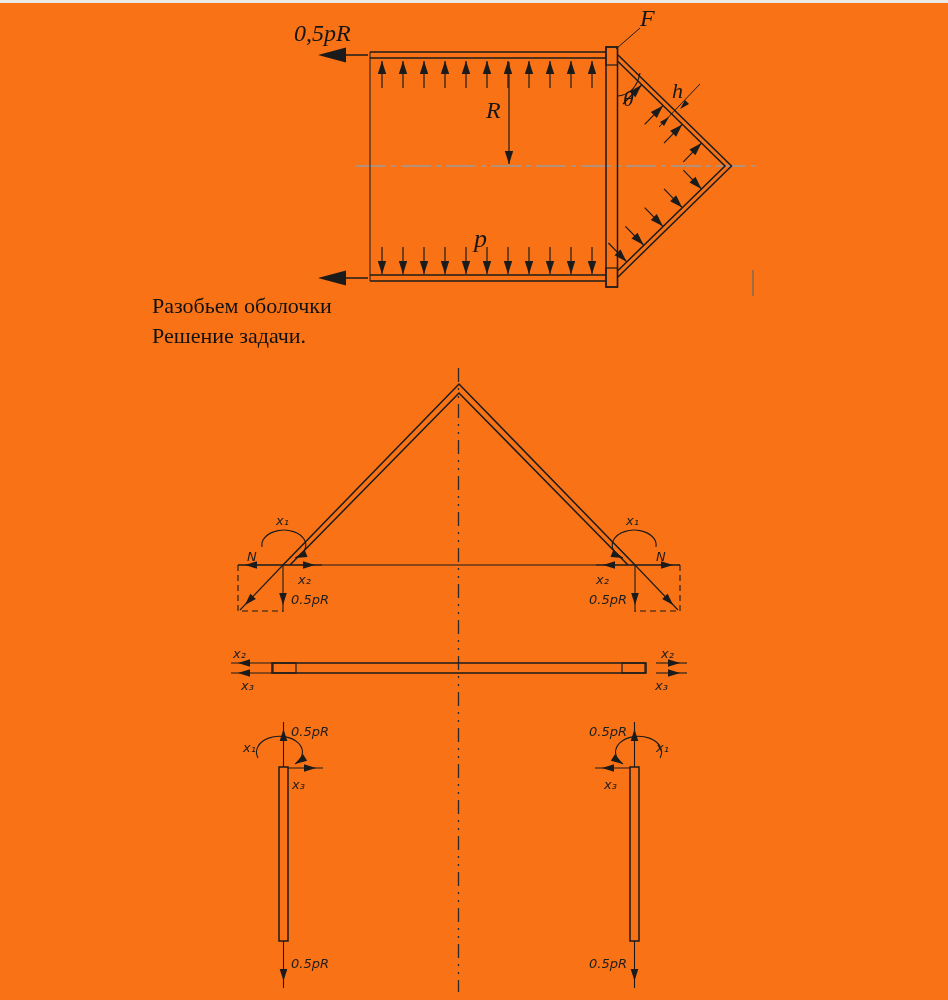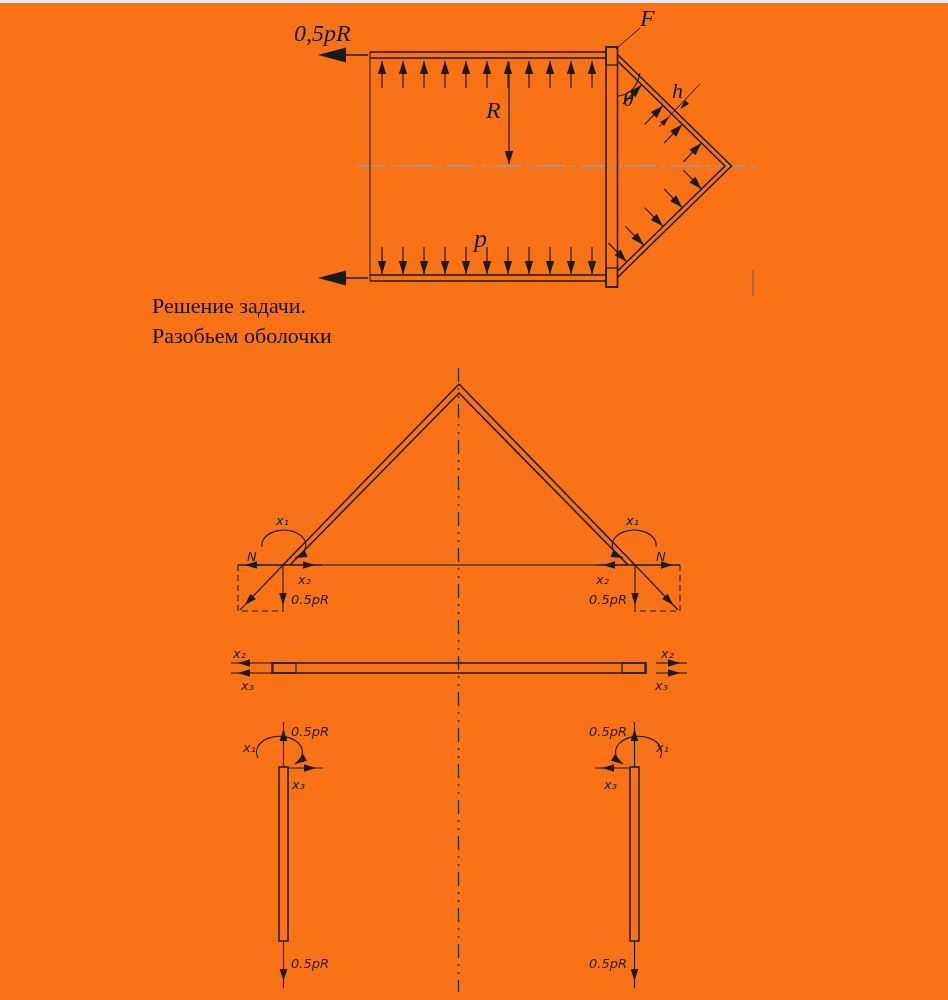--- a/index.html
+++ b/index.html
@@ -215,16 +215,16 @@
         <line x1="634.5" y1="941" x2="634.5" y2="988" class="ink w11" marker-end="url(#dartS)"></line>
         <text x="627" y="736" class="small-label" text-anchor="end">0.5pR</text>
         <text x="656" y="752" class="small-label">x₁</text>
         <text x="604" y="789" class="small-label">x₃</text>
         <text x="627" y="968" class="small-label" text-anchor="end">0.5pR</text>
       </g>
     </g>
   </svg>
 
   <div class="solution-text">
+    <div>Разобьем оболочки</div>
     <div>Решение задачи.</div>
-    <div>Разобьем оболочки</div>
   </div>
 </div>
 
 </body></html>

